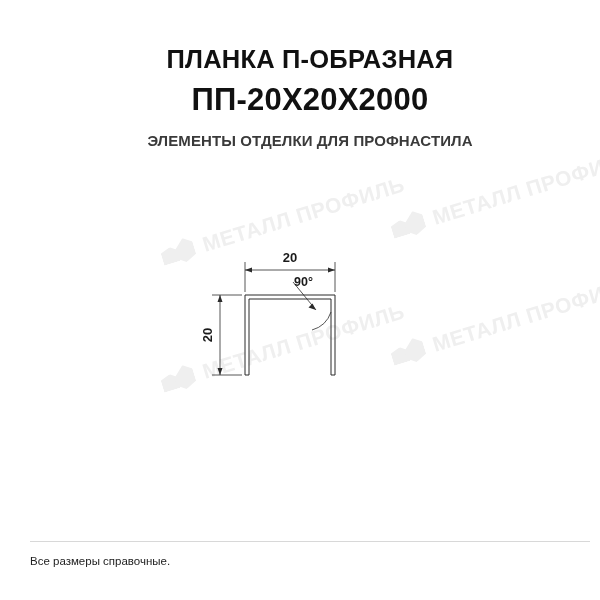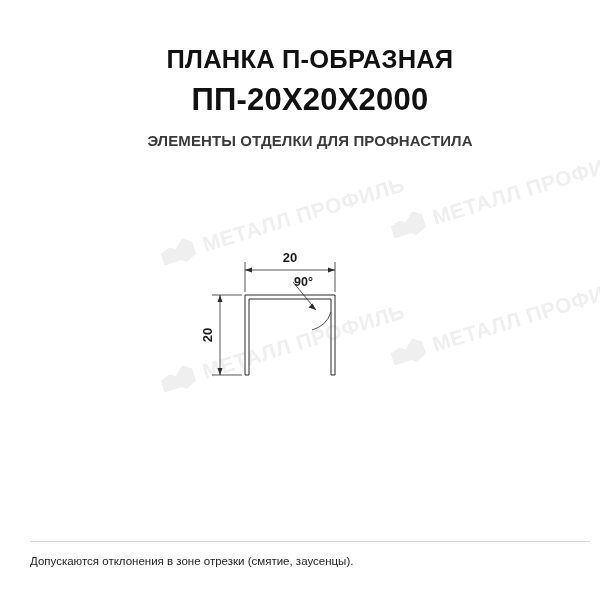--- a/index.html
+++ b/index.html
@@ -203,16 +203,16 @@
       </g>
 
       <text x="100" y="22" text-anchor="middle" font-family="Liberation Sans, sans-serif" font-size="13" fill="#1a1a1a">20</text>
       <text x="22" y="95" text-anchor="middle" font-family="Liberation Sans, sans-serif" font-size="13" fill="#1a1a1a" transform="rotate(-90 22 95)">20</text>
       <text x="104" y="46" text-anchor="start" font-family="Liberation Sans, sans-serif" font-size="12.5" fill="#1a1a1a">90°</text>
     </svg>
   </div>
 
   <div class="footer-rule"></div>
   <div class="footer">
-    <div>Допускаются отклонения в зоне отрезки (смятие, заусенцы).</div>
+    <div>Все размеры справочные.</div>
   </div>
 
 </div>
 
 </body></html>

